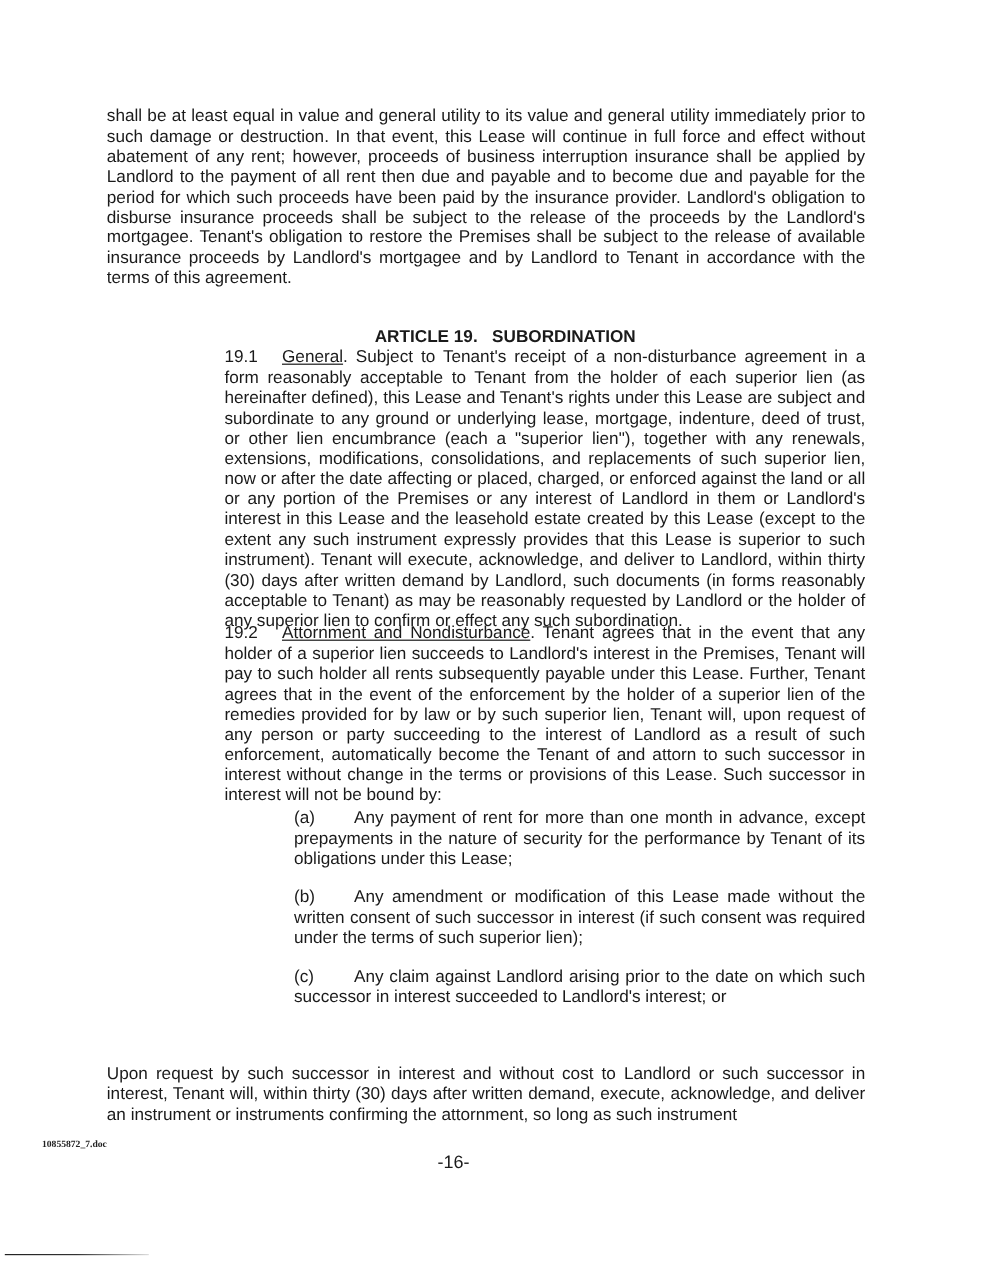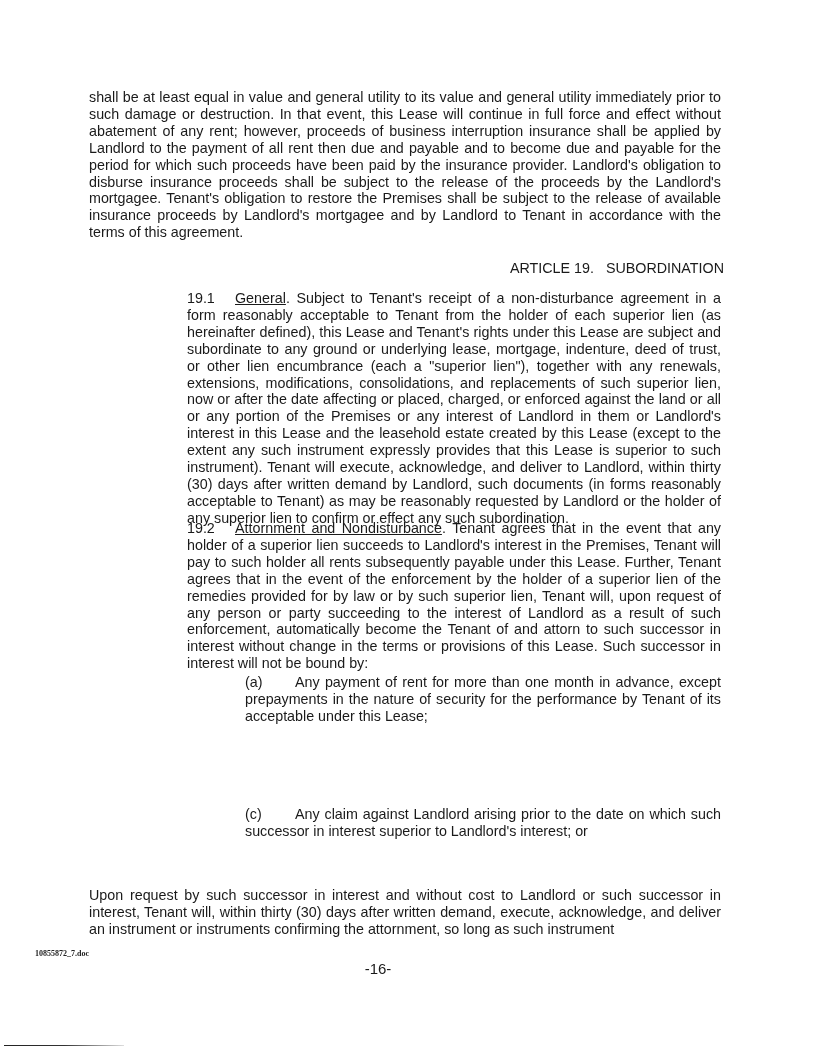--- a/index.html
+++ b/index.html
@@ -9,21 +9,21 @@
       background: #ffffff; color: #1a1a1a;
       font-family: "Liberation Sans", sans-serif;
       font-size: 14.3px; line-height: 16.9px; padding-left: 15px;
     }
     .para {
       position: absolute; left: 89px; width: 632px;
       text-align: justify; text-align-last: left; margin: 0;
     }
     .heading {
       position: absolute; left: 89px; width: 632px; top: 257px;
-      text-align: right; font-weight: normal; margin: 3px;
+      text-align: center; font-weight: bold; margin: 16px;
     }
     .heading .sep { display: inline-block; width: 12px; }
     .ind1 { padding-left: 98px; }
     .sec-num { display: inline-block; width: 48px; }
     .u { text-decoration: underline; }
     .sub-label { display: inline-block; width: 50px; }
     .sub-ind { padding-left: 156px; }
     .pnum { position: absolute; top: 961px; left: 0; width: 756px; text-align: center; font-size: 15px; }
     .docid { position: absolute; left: 35px; top: 946px; font-family: "Liberation Serif", serif; font-size: 8px; color: #222; font-weight: bold; }
     .bottom-rule { position: absolute; left: 4px; top: 1045px; height: 1px; width: 120px;
@@ -42,26 +42,29 @@
 
   <p class="para ind1" style="top:290px; width:534px;">
     <span class="sec-num">19.1</span><span class="u">General</span><span>.</span><span> Subject to Tenant's receipt of a non-disturbance agreement in a form reasonably acceptable to Tenant from the holder of each superior lien (as hereinafter defined), this Lease and Tenant's rights under this Lease are subject and subordinate to any ground or underlying lease, mortgage, indenture, deed of trust, or other lien encumbrance (each a "superior lien"), together with any renewals, extensions, modifications, consolidations, and replacements of such superior lien, now or after the date affecting or placed, charged, or enforced against the land or all or any portion of the Premises or any interest of Landlord in them or Landlord's interest in this Lease and the leasehold estate created by this Lease (except to the extent any such instrument expressly provides that this Lease is superior to such instrument). Tenant will execute, acknowledge, and deliver to Landlord, within thirty (30) days after written demand by Landlord, such documents (in forms reasonably acceptable to Tenant) as may be reasonably requested by Landlord or the holder of any superior lien to confirm or effect any such subordination.</span>
   </p>
 
   <p class="para ind1" style="top:520px; width:534px;">
     <span class="sec-num">19.2</span><span class="u">Attornment and Nondisturbance</span><span>. </span><span>Tenant agrees that in the event that any holder of a superior lien succeeds to Landlord's interest in the Premises, Tenant will pay to such holder all rents subsequently payable under this Lease. Further, Tenant agrees that in the event of the enforcement by the holder of a superior lien of the remedies provided for by law or by such superior lien, Tenant will, upon request of any person or party succeeding to the interest of Landlord as a result of such enforcement, automatically become the Tenant of and attorn to such successor in interest without change in the terms or provisions of this Lease. Such successor in interest will not be bound by:</span>
   </p>
 
   <p class="para sub-ind" style="top:674px; width:476px;">
-    <span class="sub-label">(a)</span><span>Any payment of rent for more than one month in advance, except prepayments in the nature of security for the performance by Tenant of its acceptable under this Lease;</span>
+    <span class="sub-label">(a)</span><span>Any payment of rent for more than one month in advance, except prepayments in the nature of security for the performance by Tenant of its obligations under this Lease;</span>
   </p>
 
+  <p class="para sub-ind" style="top:740px; width:476px;">
+    <span class="sub-label">(b)</span><span>Any amendment or modification of this Lease made without the written consent of such successor in interest (if such consent was required under the terms of such superior lien);</span>
+  </p>
 
   <p class="para sub-ind" style="top:806px; width:476px;">
-    <span class="sub-label">(c)</span><span>Any claim against Landlord arising prior to the date on which such successor in interest superior to Landlord's interest; or</span>
+    <span class="sub-label">(c)</span><span>Any claim against Landlord arising prior to the date on which such successor in interest succeeded to Landlord's interest; or</span>
   </p>
 
 
   <p class="para" style="top:887px;">Upon request by such successor in interest and without cost to Landlord or such successor in interest, Tenant will, within thirty (30) days after written demand, execute, acknowledge, and deliver an instrument or instruments confirming the attornment, so long as such instrument</p>
 
   <div class="pnum">-16-</div>
   <div class="docid">10855872_7.doc</div>
   <div class="bottom-rule"></div>
 </div>
 

